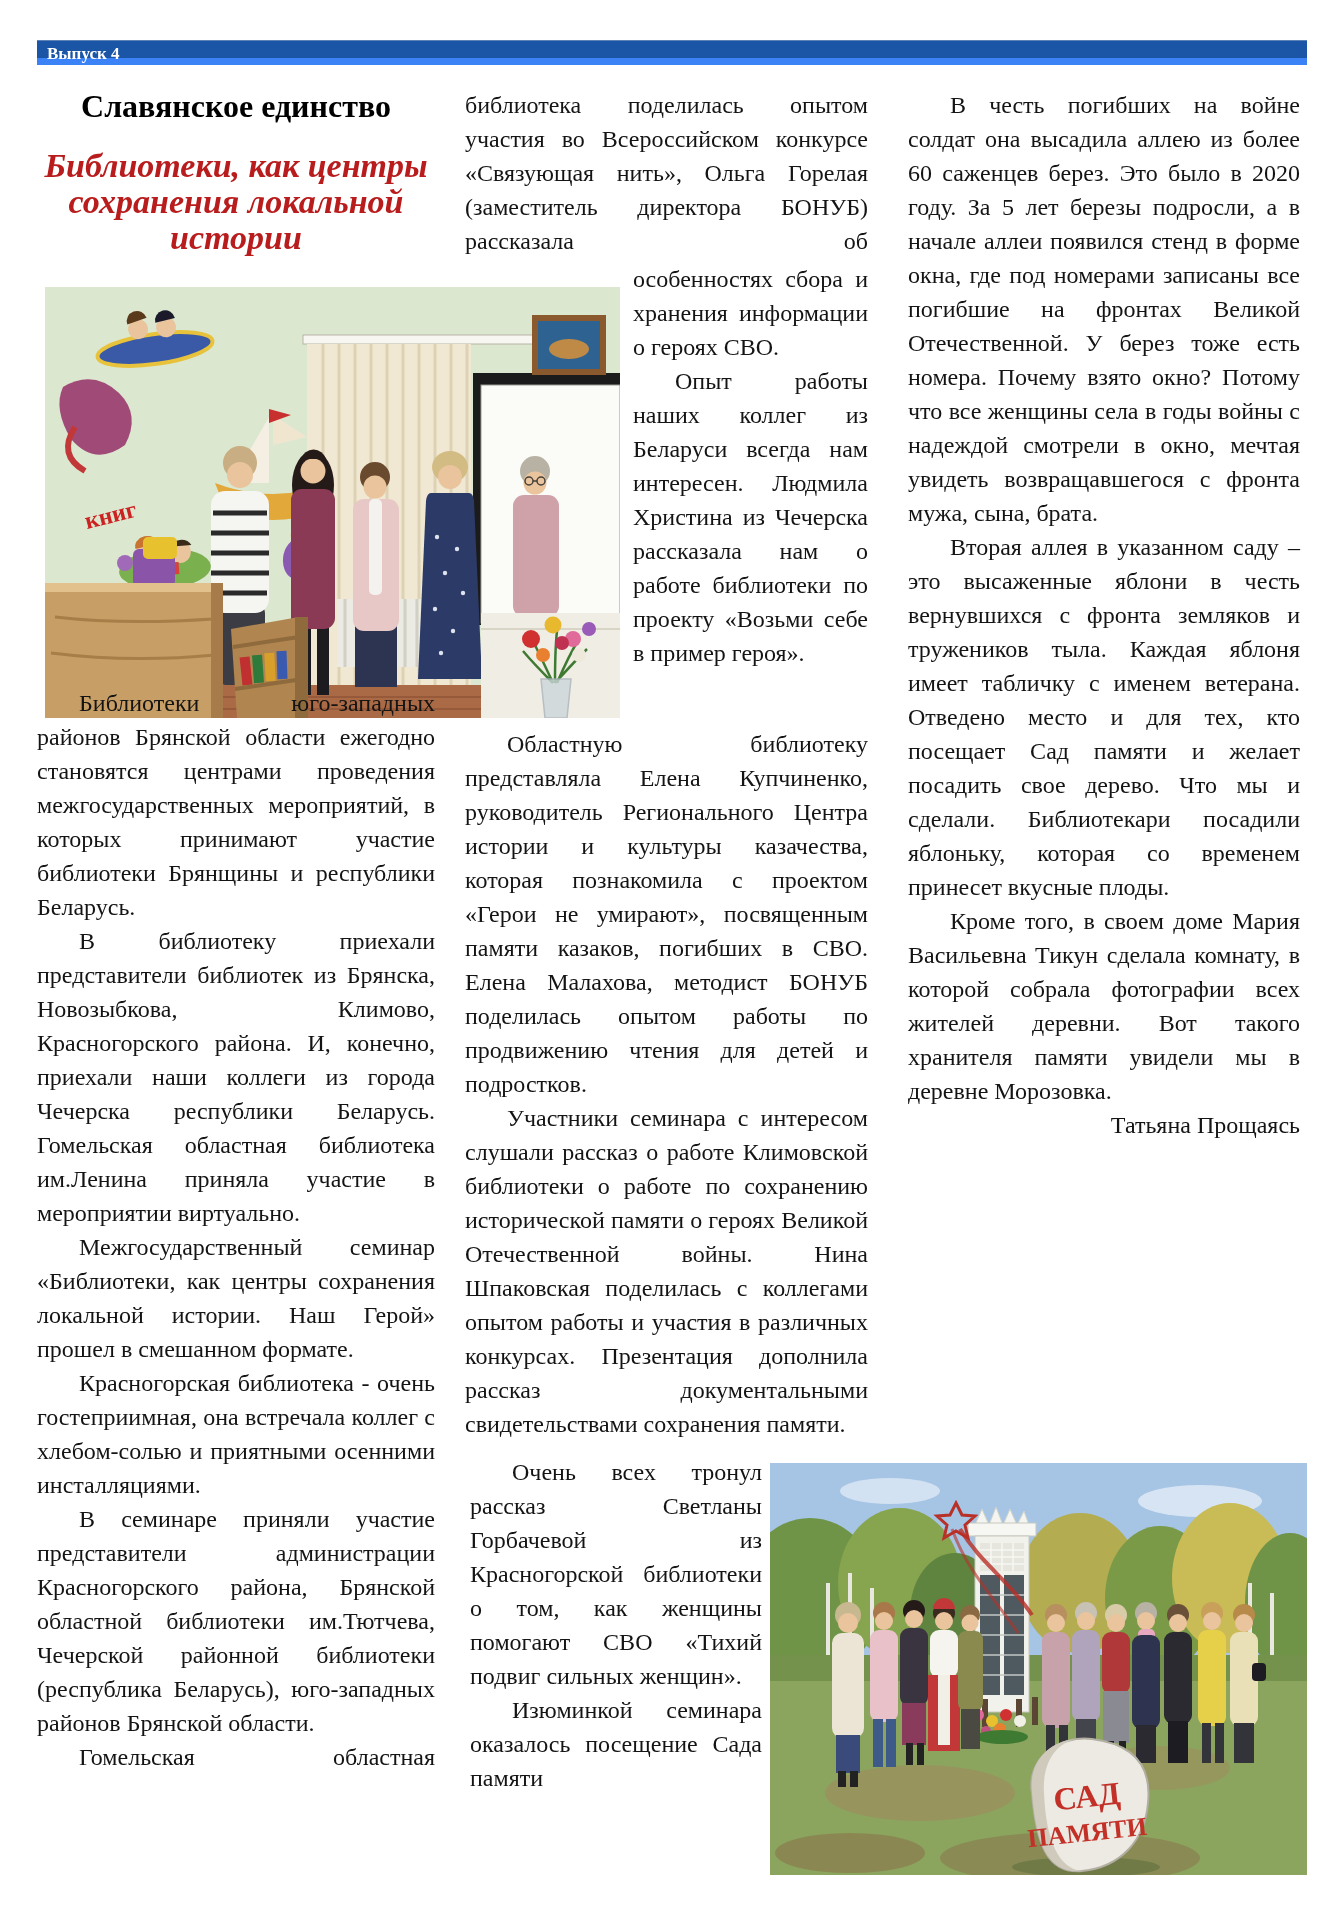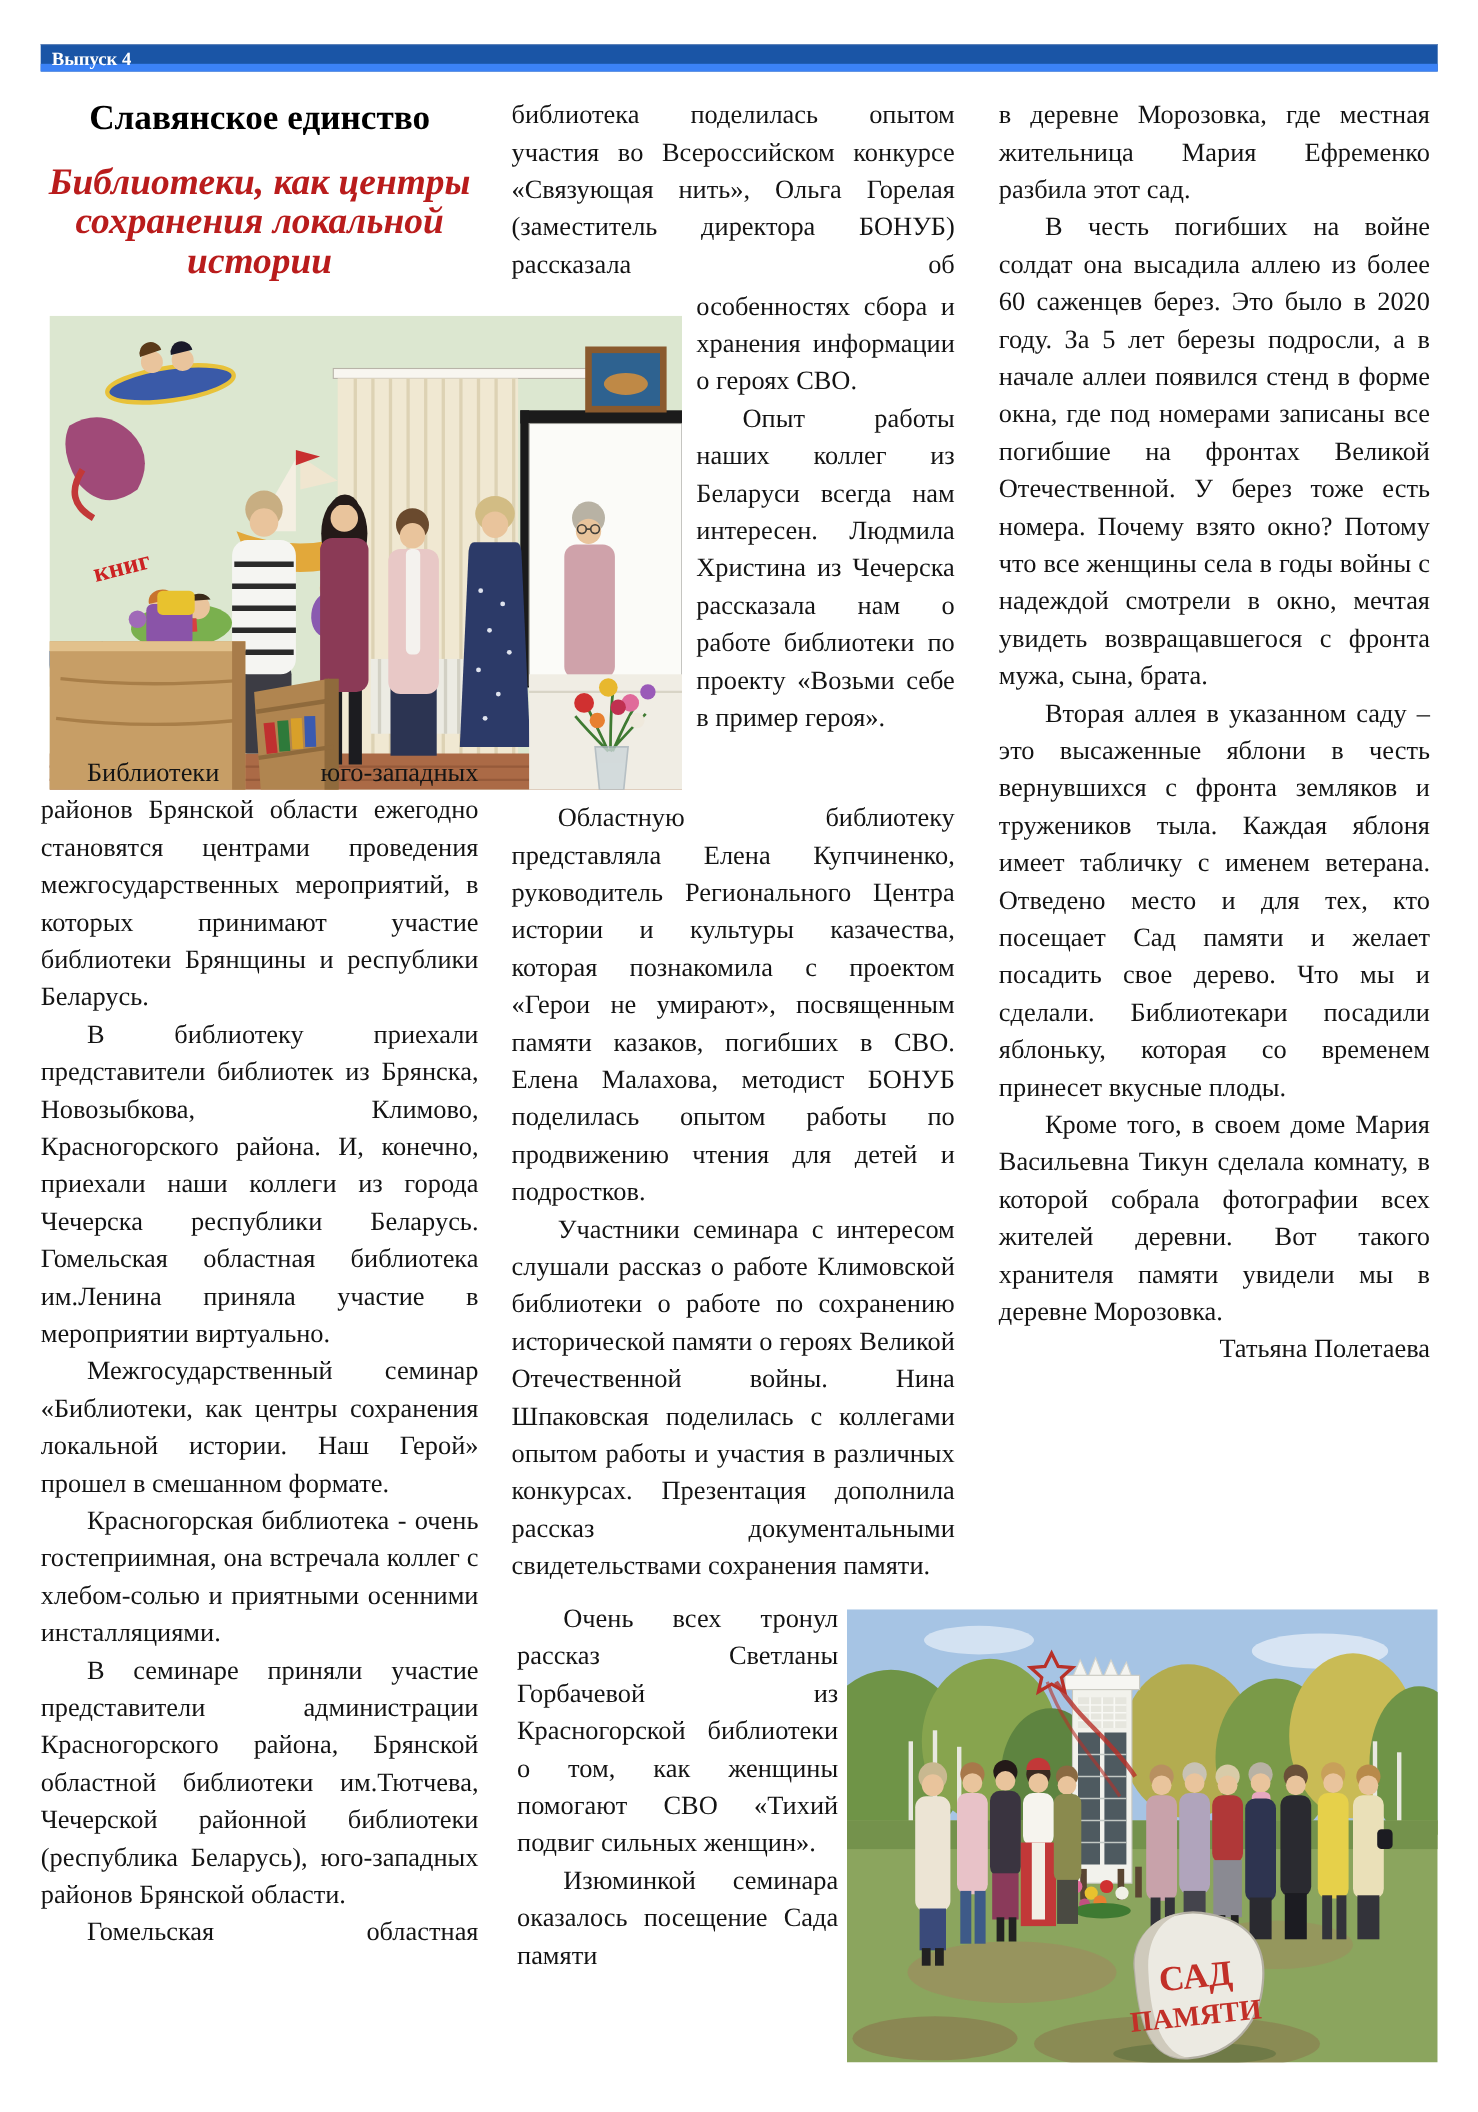--- a/index.html
+++ b/index.html
@@ -209,25 +209,24 @@
   <div class="txt" id="col2-mid">
     <p>Областную библиотеку представляла Елена Купчиненко, руководитель Регионального Центра истории и культуры казачества, которая познакомила с проектом «Герои не умирают», посвященным памяти казаков, погибших в СВО. Елена Малахова, методист БОНУБ поделилась опытом работы по продвижению чтения для детей и подростков.</p>
     <p>Участники семинара с интересом слушали рассказ о работе Климовской библиотеки о работе по сохранению исторической памяти о героях Великой Отечественной войны. Нина Шпаковская поделилась с коллегами опытом работы и участия в различных конкурсах. Презентация дополнила рассказ документальными свидетельствами сохранения памяти.</p>
   </div>
   <div class="txt" id="col2-bottom">
     <p>Очень всех тронул рассказ Светланы Горбачевой из Красногорской библиотеки  о том, как женщины помогают СВО «Тихий подвиг сильных женщин».</p>
     <p class="force-last">Изюминкой семинара оказалось посещение Сада памяти</p>
   </div>
 
   <div class="txt" id="col3-text">
-    <p class="no-indent">в деревне Морозовка, где местная жительница Мария Ефременко разбила этот сад.</p>
     <p>В честь погибших на войне солдат она высадила аллею из более 60 саженцев берез. Это было в 2020 году. За 5 лет березы подросли, а в начале аллеи появился стенд в форме окна, где под номерами записаны все погибшие на фронтах Великой Отечественной. У берез тоже есть номера. Почему взято окно? Потому что все женщины села в годы войны с надеждой смотрели в окно, мечтая увидеть возвращавшегося с фронта мужа, сына, брата.</p>
     <p>Вторая аллея в указанном саду – это высаженные яблони в честь вернувшихся с фронта земляков  и тружеников тыла. Каждая яблоня имеет табличку с именем ветерана. Отведено место и для тех, кто посещает Сад памяти и желает посадить свое дерево. Что мы и сделали. Библиотекари посадили яблоньку, которая со временем принесет вкусные плоды.</p>
     <p>Кроме того, в своем доме Мария Васильевна Тикун сделала комнату, в которой собрала фотографии всех жителей деревни. Вот такого хранителя памяти увидели мы в деревне Морозовка.</p>
-    <p class="signature">Татьяна Полетаева</p>
+    <p class="signature">Татьяна Прощаясь</p>
   </div>
 
   <div class="photo" id="photo-garden">
     <svg viewBox="0 0 537 412" width="537" height="412">
       <rect width="537" height="195" fill="#a6c4e4"></rect>
       <ellipse cx="430" cy="38" rx="62" ry="16" fill="#ffffff" opacity="0.55"></ellipse>
       <ellipse cx="120" cy="28" rx="50" ry="13" fill="#ffffff" opacity="0.5"></ellipse>
 
       <g>
         <ellipse cx="40" cy="135" rx="70" ry="80" fill="#6f9447"></ellipse>

